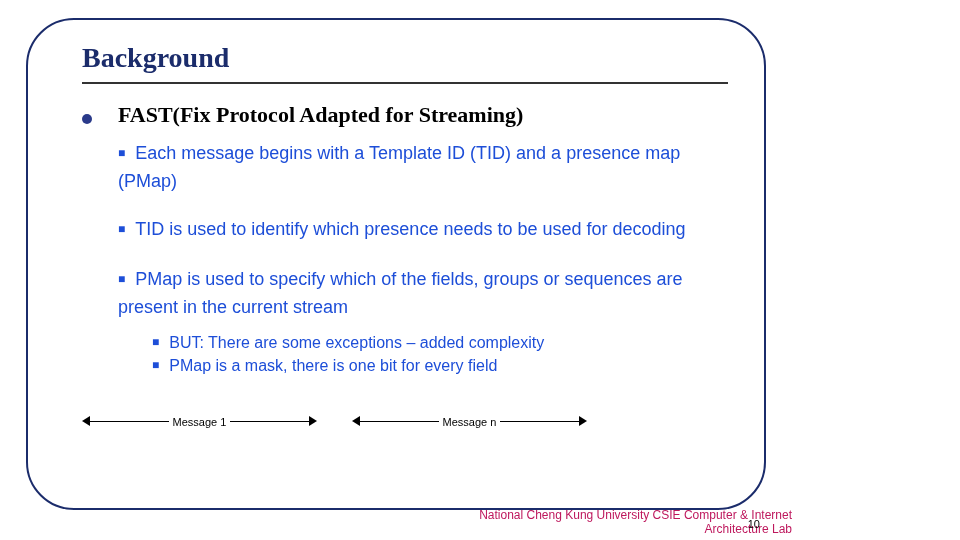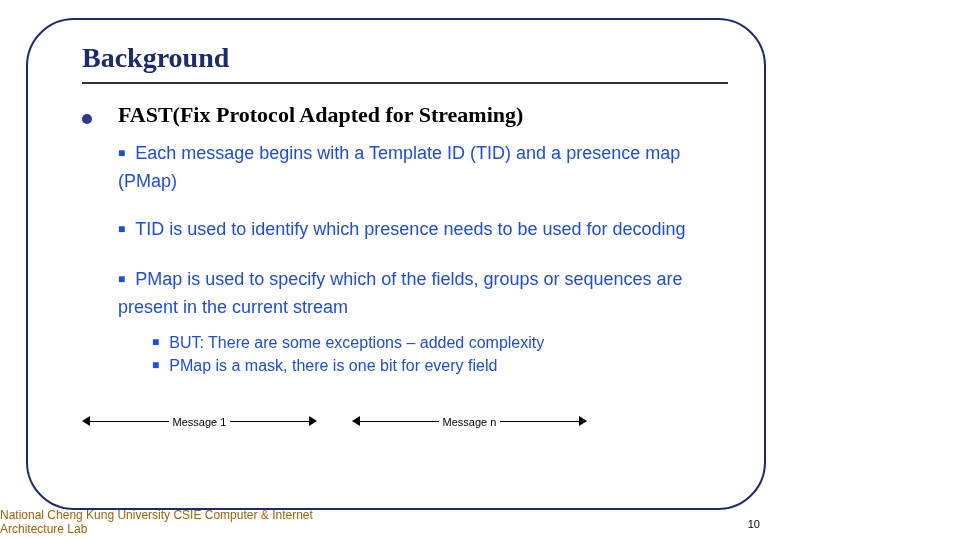--- a/index.html
+++ b/index.html
@@ -20,21 +20,21 @@
 .cell{border:1px solid #000;padding:3px 7px;font-size:11px;white-space:nowrap;margin-left:-1px}
 .cell:first-child{margin-left:0}
 .dots{font-size:14px;letter-spacing:2px;color:#000}
 .arrows{display:flex;align-items:center;gap:1px;margin-top:4px}
 .arrow{position:relative;height:16px;display:flex;align-items:center;justify-content:center}
 .arrow .line{position:absolute;left:3px;right:3px;top:7px;height:1px;background:#000}
 .arrow .la,.arrow .ra{position:absolute;top:2px;width:0;height:0;border-top:5px solid transparent;border-bottom:5px solid transparent}
 .arrow .la{left:0;border-right:8px solid #000}
 .arrow .ra{right:0;border-left:8px solid #000}
 .arrow .lbl{position:relative;background:#fff;padding:0 4px;font-size:11px;z-index:1}
-.footer{position:absolute;left:0;right:0;bottom:4px;font-family:Arial,sans-serif;font-size:12px;text-align:left;color:#a16207}
+.footer{position:absolute;left:0;right:0;bottom:4px;font-family:Arial,sans-serif;font-size:12px;text-align:right;color:#be185d}
 .pagenum{position:absolute;right:32px;bottom:10px;font-family:Arial,sans-serif;font-size:11px}
 </style>
 </head>
 <body>
 
 <div class="wrap">
   <div class="frame"></div>
 
   <div class="title">Background</div>
   <div class="hr"></div>

